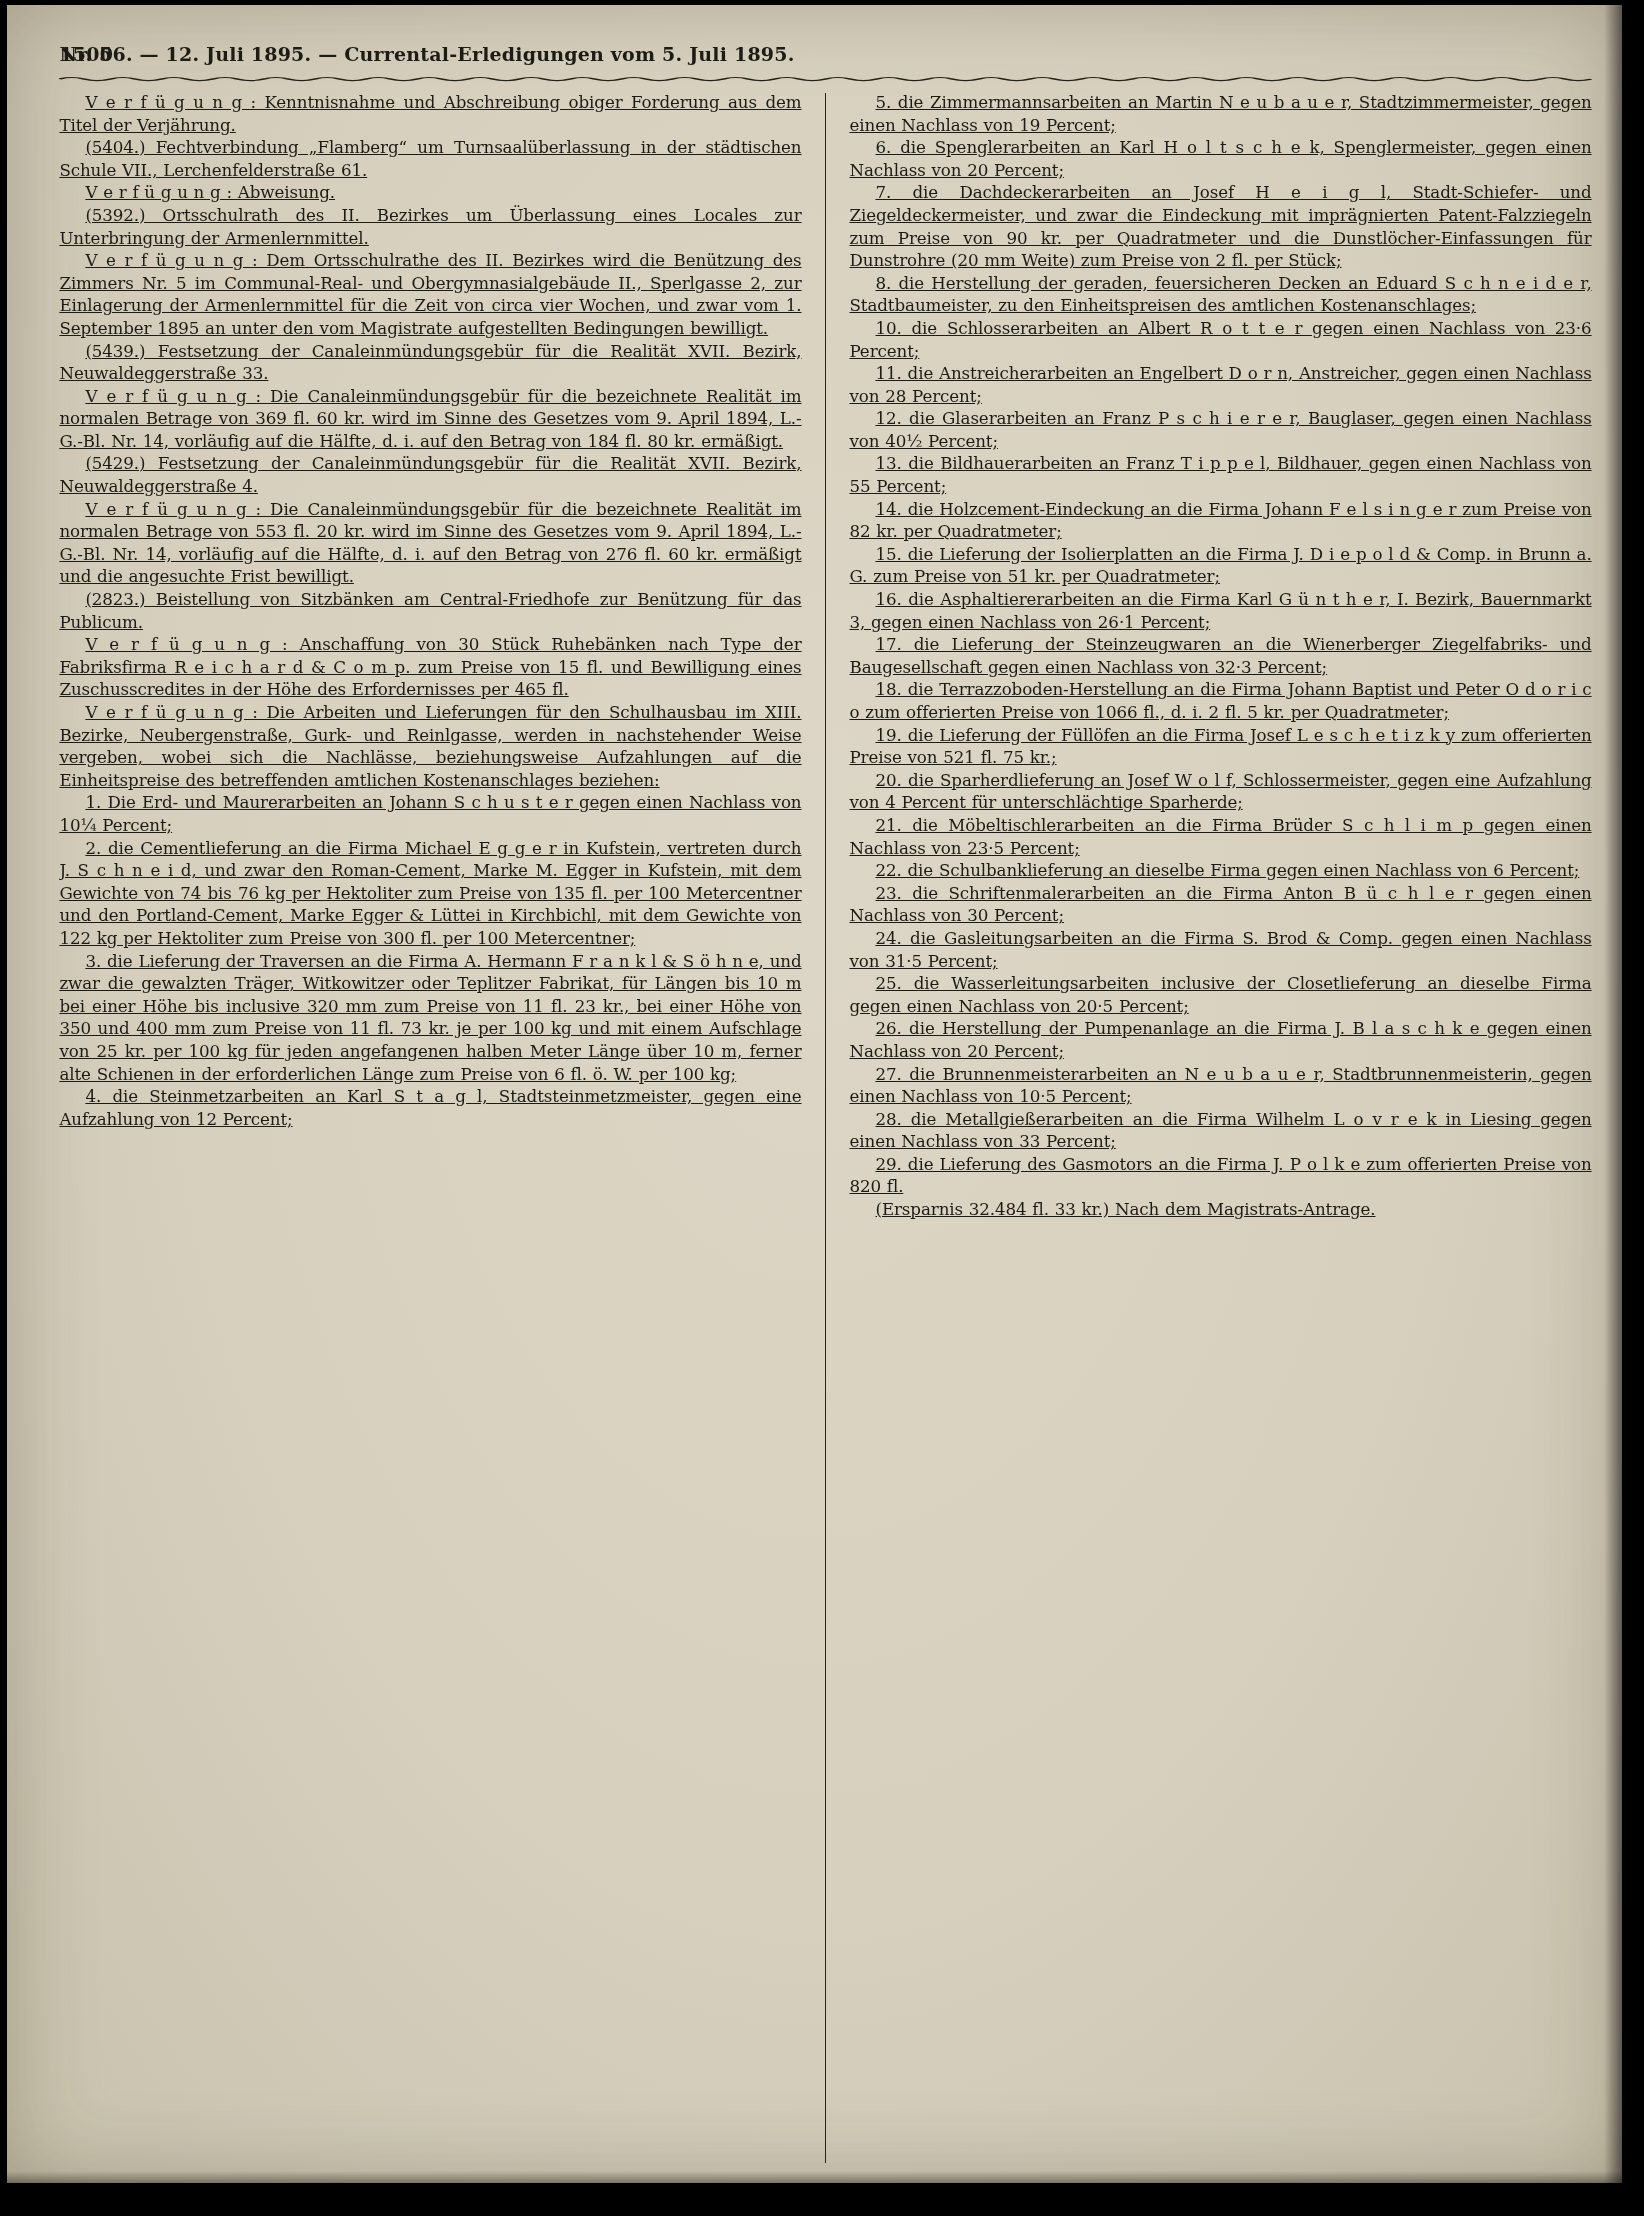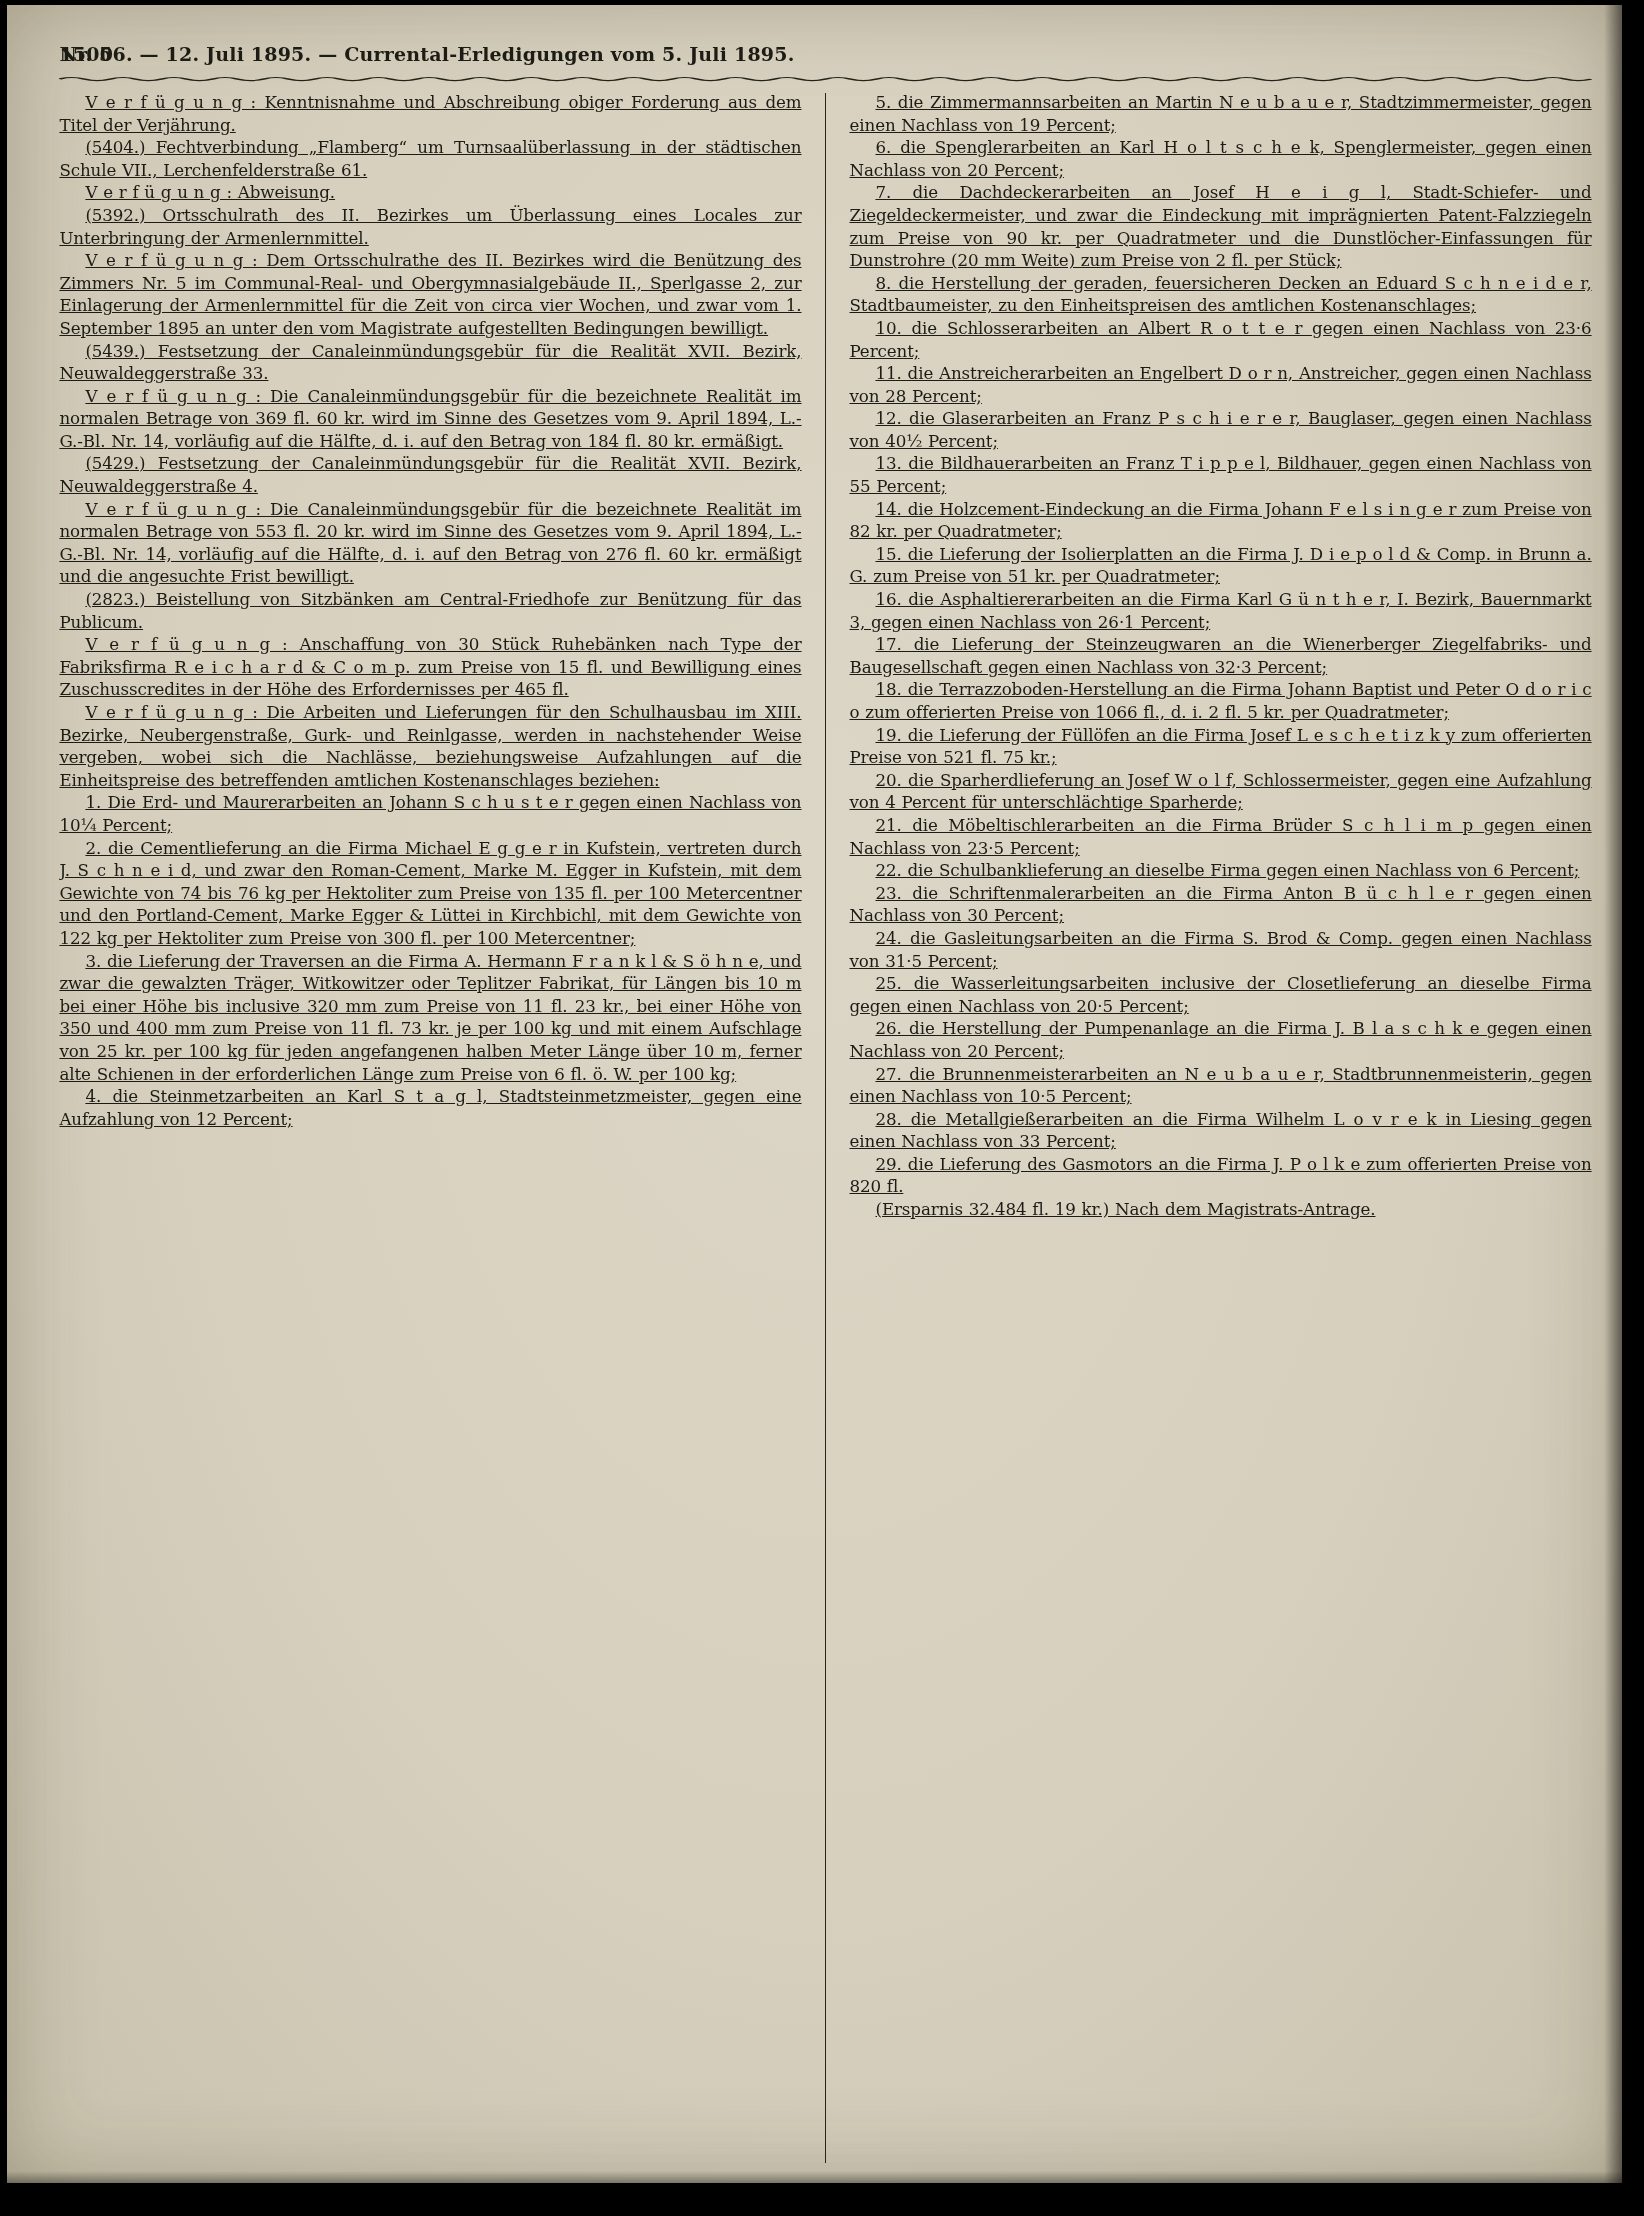--- a/index.html
+++ b/index.html
@@ -156,20 +156,20 @@
           <p class="para">20. die Sparherdlieferung an Josef W o l f, Schlossermeister, gegen eine Aufzahlung von 4 Percent für unterschlächtige Sparherde;</p>
           <p class="para">21. die Möbeltischlerarbeiten an die Firma Brüder S c h l i m p  gegen einen Nachlass von 23·5 Percent;</p>
           <p class="para">22. die Schulbanklieferung an dieselbe Firma gegen einen Nachlass von 6 Percent;</p>
           <p class="para">23. die Schriftenmalerarbeiten an die Firma Anton B ü c h l e r  gegen einen Nachlass von 30 Percent;</p>
           <p class="para">24. die Gasleitungsarbeiten an die Firma S. Brod &amp; Comp. gegen einen Nachlass von 31·5 Percent;</p>
           <p class="para">25. die Wasserleitungsarbeiten inclusive der Closetlieferung an dieselbe Firma gegen einen Nachlass von 20·5 Percent;</p>
           <p class="para">26. die Herstellung der Pumpenanlage an die Firma J. B l a s c h k e  gegen einen Nachlass von 20 Percent;</p>
           <p class="para">27. die Brunnenmeisterarbeiten an N e u b a u e r, Stadtbrunnenmeisterin, gegen einen Nachlass von 10·5 Percent;</p>
           <p class="para">28. die Metallgießerarbeiten an die Firma Wilhelm L o v r e k  in Liesing gegen einen Nachlass von 33 Percent;</p>
           <p class="para">29. die Lieferung des Gasmotors an die Firma J. P o l k e  zum offerierten Preise von 820 fl.</p>
-          <p class="para">(Ersparnis 32.484 fl. 19 kr.)  Nach dem Magistrats-Antrage.</p>
+          <p class="para">(Ersparnis 32.484 fl. 33 kr.)  Nach dem Magistrats-Antrage.</p>
         </div>
 
       </div>
     </div>
   </div>
 </div>
 
 
 </body></html>

